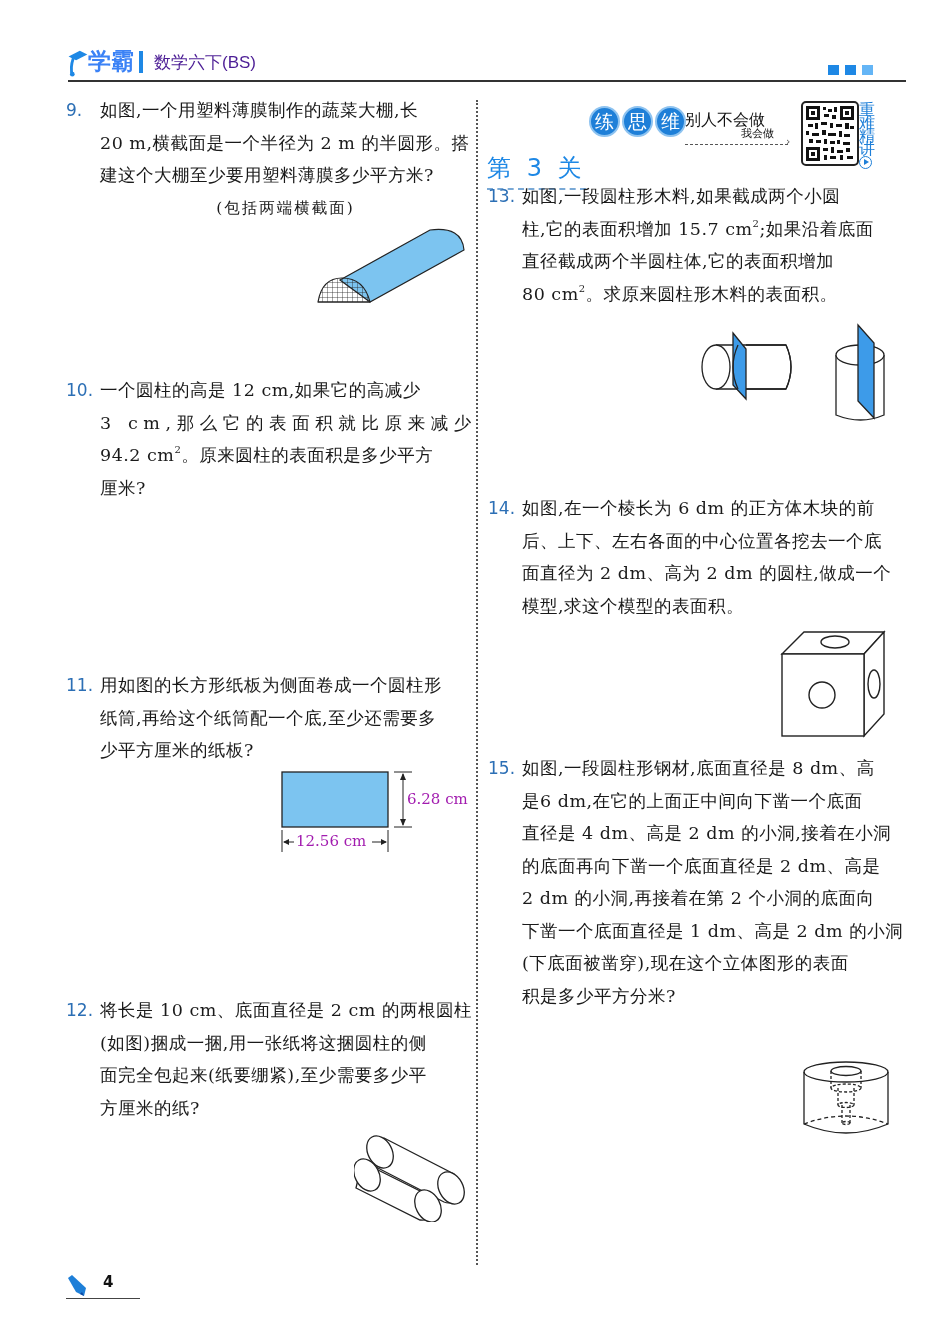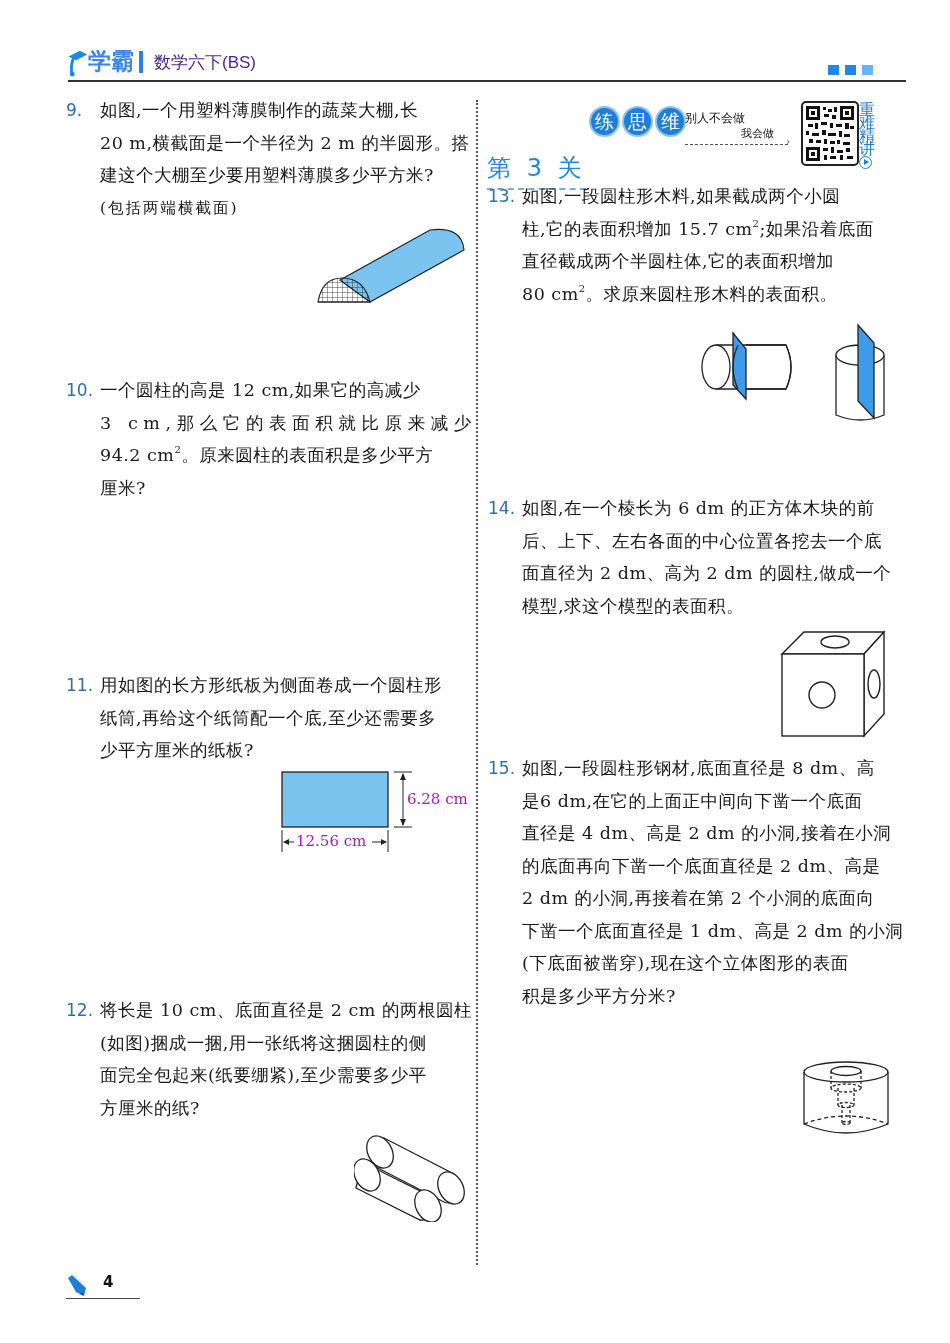--- a/index.html
+++ b/index.html
@@ -18,29 +18,29 @@
   .header-squares span { width: 11px; height: 10px; display: block; }
 
   
   .col-divider { position: absolute; left: 476px; top: 100px; height: 1165px; border-left: 2px dotted #555; }
 
   
   .q { position: absolute; font-size: 17.5px; line-height: 32.5px; }
   .q .num { position: absolute; left: 0; top: 0; font-family: "DejaVu Sans", sans-serif; color: #2c6fb5; font-size: 17px; }
   .q .body { padding-left: 34px; }
   .q .line { display: block; white-space: nowrap; letter-spacing: 0.5px; }
-  .q .line.small { font-size: 15.5px; letter-spacing: 2px; }
+  .q .line.small { font-size: 15.5px; letter-spacing: 2px; text-align: center; }
   sup { font-size: 10px; vertical-align: 8px; line-height: 0; }
 
   
   .section-head { position: absolute; left: 487px; top: 100px; width: 395px; height: 70px; }
   .section-title { position: absolute; left: 0; top: 8px; font-family: "DejaVu Sans", sans-serif; font-size: 24px; color: #1e88e5; letter-spacing: 4px; border-bottom: 2px dashed #7aa9d6; padding-bottom: 4px; margin-top: 44px; }
   .badges { position: absolute; left: 102px; top: 6px; display: flex; gap: 2px; }
   .badge { width: 31px; height: 31px; border-radius: 50%; background: #1e7fd8; color: #fff; font-family: "DejaVu Sans", sans-serif; font-size: 19px; display: flex; align-items: center; justify-content: center; border: 2px solid #8ec3f0; }
-  .tagline1 { position: absolute; left: 198px; top: 10px; font-family: Liberation Sans, sans-serif; font-size: 12px; color: #111; }
+  .tagline1 { position: absolute; left: 198px; top: 10px; font-family: Liberation Sans, sans-serif; font-size: 16px; color: #111; }
   .tagline2 { position: absolute; left: 254px; top: 26px; font-family: "DejaVu Sans", sans-serif; font-size: 11px; color: #111; }
   .tag-dash { position: absolute; left: 198px; top: 44px; width: 103px; border-top: 1px dashed #555; }
   .tag-arrow { position: absolute; left: 299px; top: 35px; font-size: 11px; color: #555; font-family: "DejaVu Sans", sans-serif; }
   .qr { position: absolute; left: 314px; top: 1px; width: 58px; height: 65px; border: 2px solid #222; border-radius: 5px; padding: 3px; background: #fff; }
   .qr-label { position: absolute; left: 372px; top: 3px; width: 14px; font-family: "DejaVu Sans", sans-serif; font-size: 16px; line-height: 13px; color: #1e7fd8; }
   .qr-play { position: absolute; left: 372px; top: 56px; width: 13px; height: 13px; border-radius: 50%; border: 1.5px solid #1e7fd8; }
   .qr-play::after { content: ""; position: absolute; left: 3.5px; top: 2px; border-left: 5px solid #1e7fd8; border-top: 3px solid transparent; border-bottom: 3px solid transparent; }
 
   
   .fig { position: absolute; }

